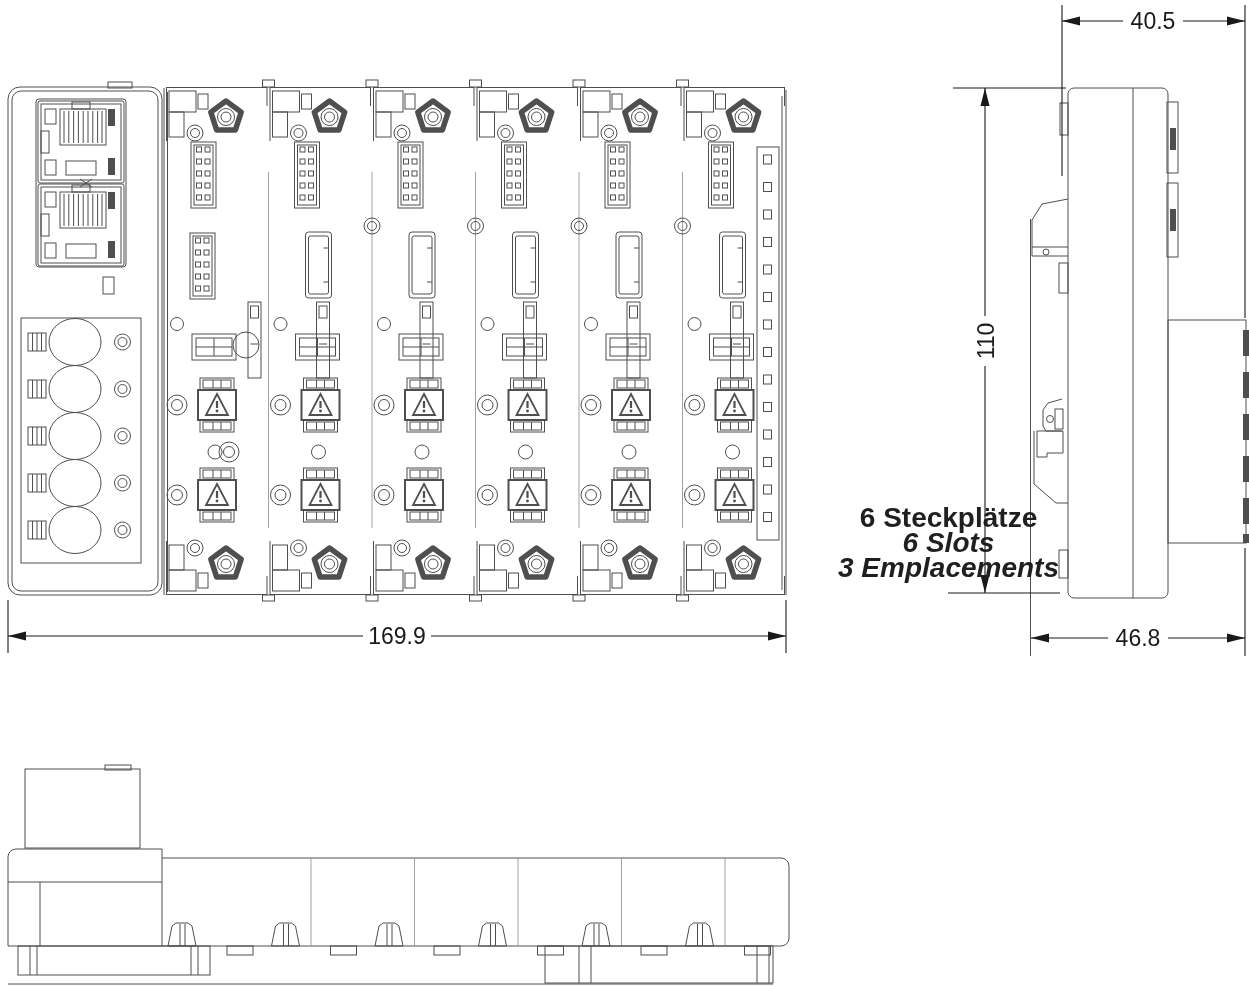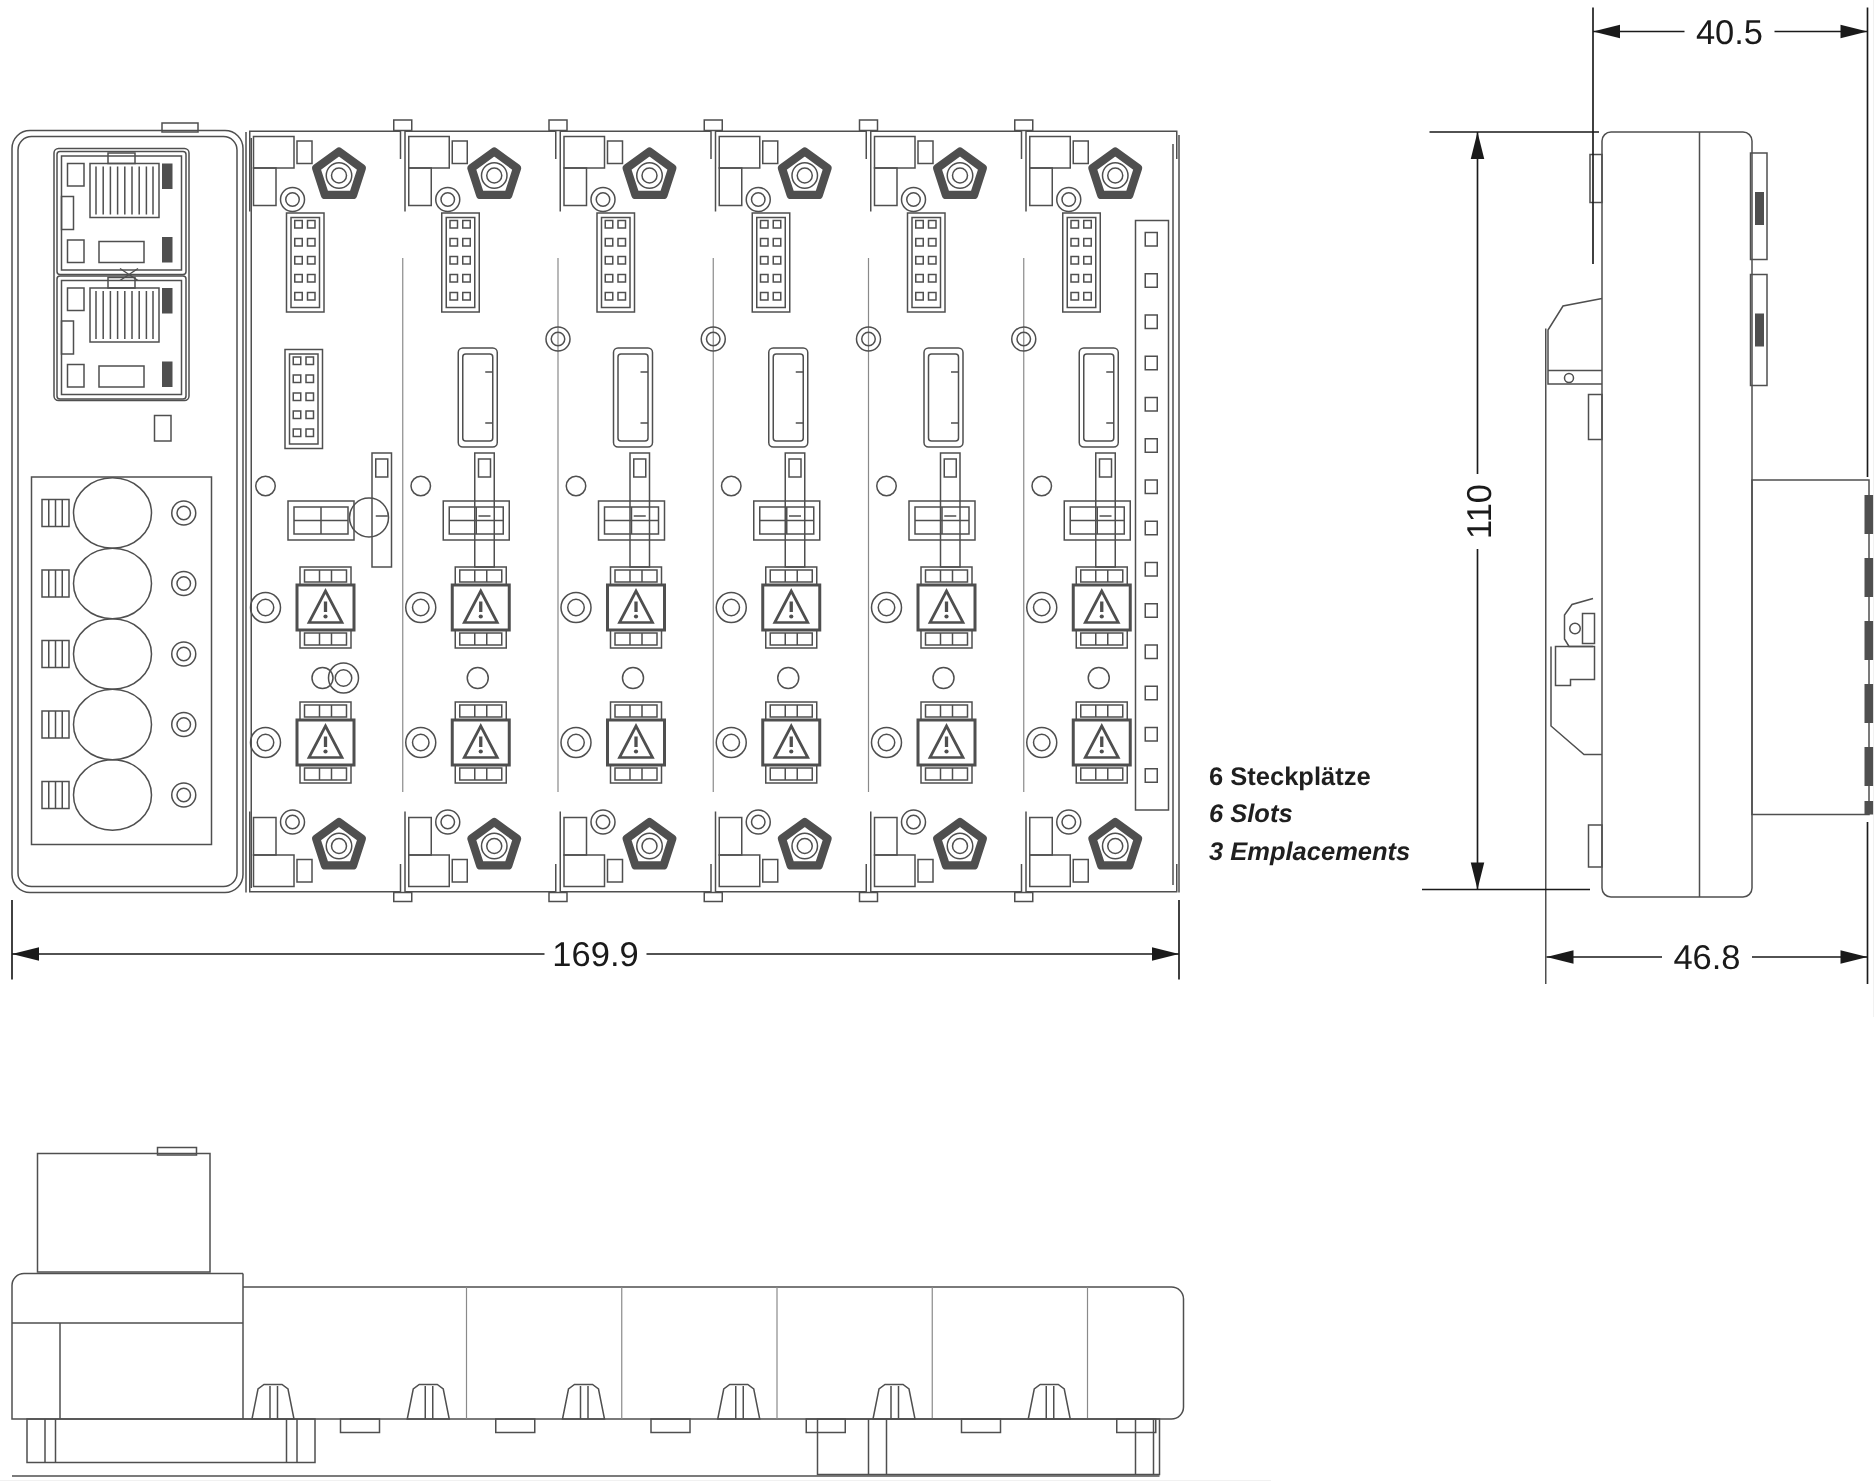--- a/index.html
+++ b/index.html
@@ -5,22 +5,22 @@
   html,body{margin:0;padding:0;background:#e8e8e8;}
   .stage{position:relative;width:1249px;height:987px;background:var(--background,#fff);overflow:hidden;
          font-family:"Liberation Sans",sans-serif;}
   svg{position:absolute;left:0;top:0;}
   .ln{stroke:var(--line,#4f4f4f);fill:none;stroke-width:1;}
   .lnthin{stroke:#8a8a8a;fill:none;stroke-width:.8;}
   .bkf{fill:var(--line,#4f4f4f);stroke:none;}
   .dm{stroke:var(--dimension,#1a1a1a);fill:none;stroke-width:1.1;}
   .dmf{fill:var(--dimension,#1a1a1a);stroke:none;}
   .dtxt{fill:var(--dimension,#1a1a1a);font:23px "Liberation Sans",sans-serif;}
-  .note{position:absolute;left:806px;top:505px;color:var(--text,#1f1f1f);
-        font-weight:bold;font-size:17px;line-height:25px;white-space:nowrap;}
+  .note{position:absolute;left:838px;top:505px;color:var(--text,#1f1f1f);
+        font-weight:bold;font-size:28px;line-height:25px;white-space:nowrap;text-align:center;}
   .note .it{font-style:italic;}
 </style>
 </head>
 <body>
 
 <div class="stage">
 <svg width="1249" height="987" viewBox="0 0 1249 987">
 <defs>
   <g id="pinheader">
     <rect x="0" y="0" width="25" height="66"></rect>

